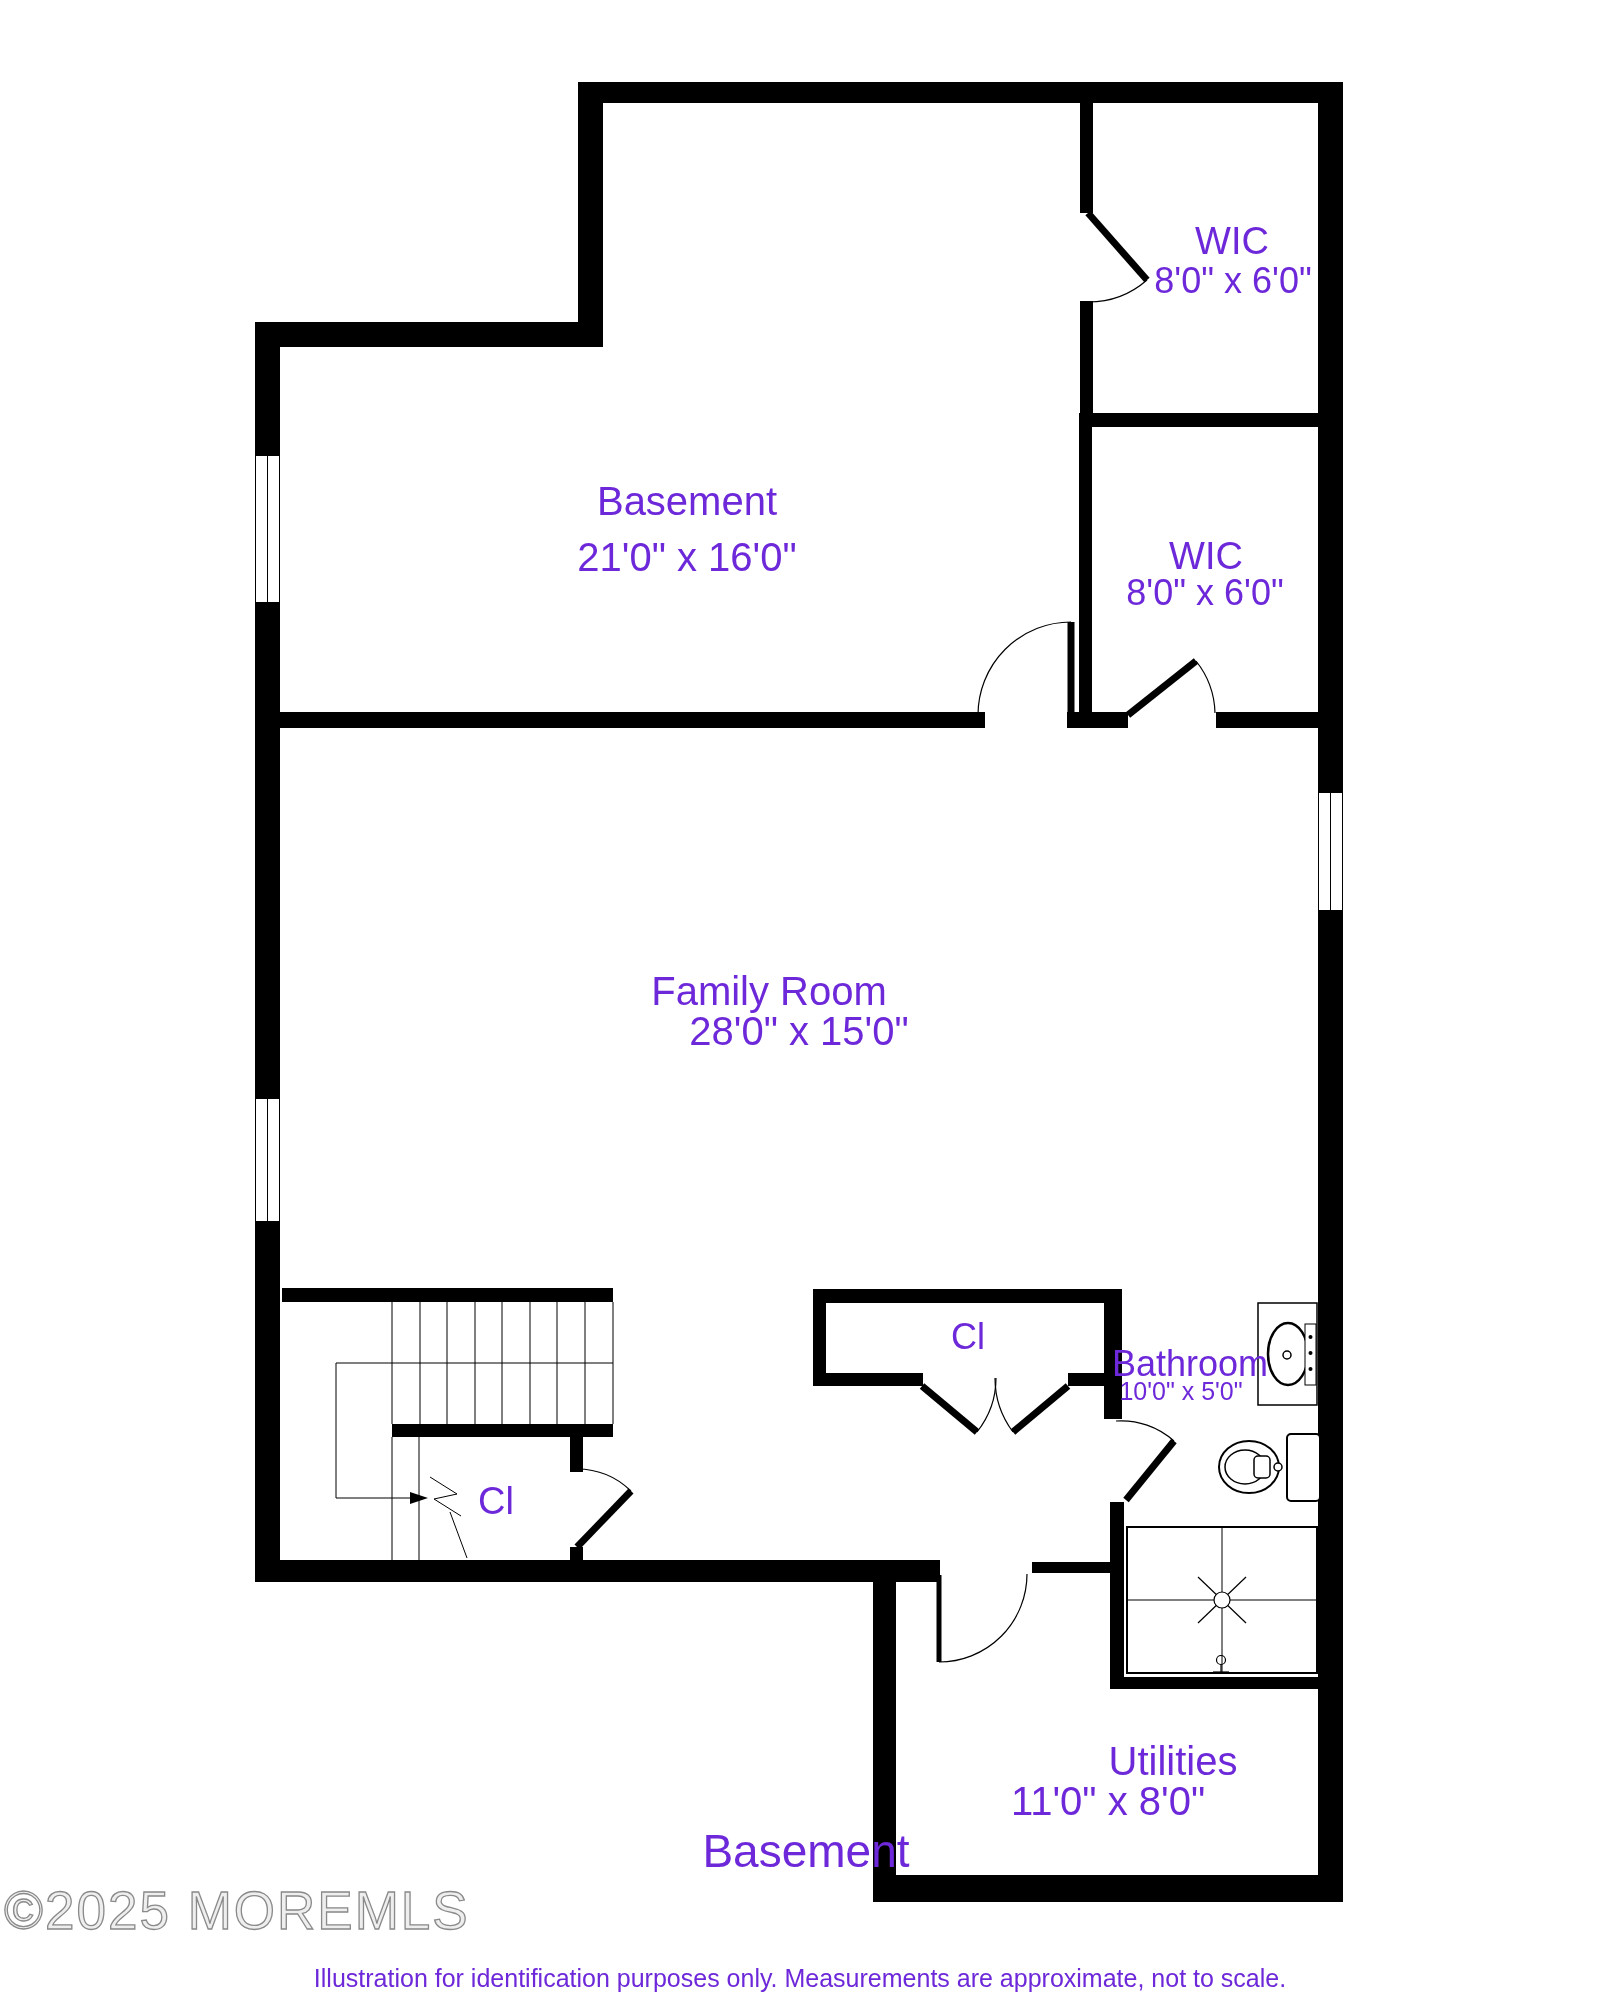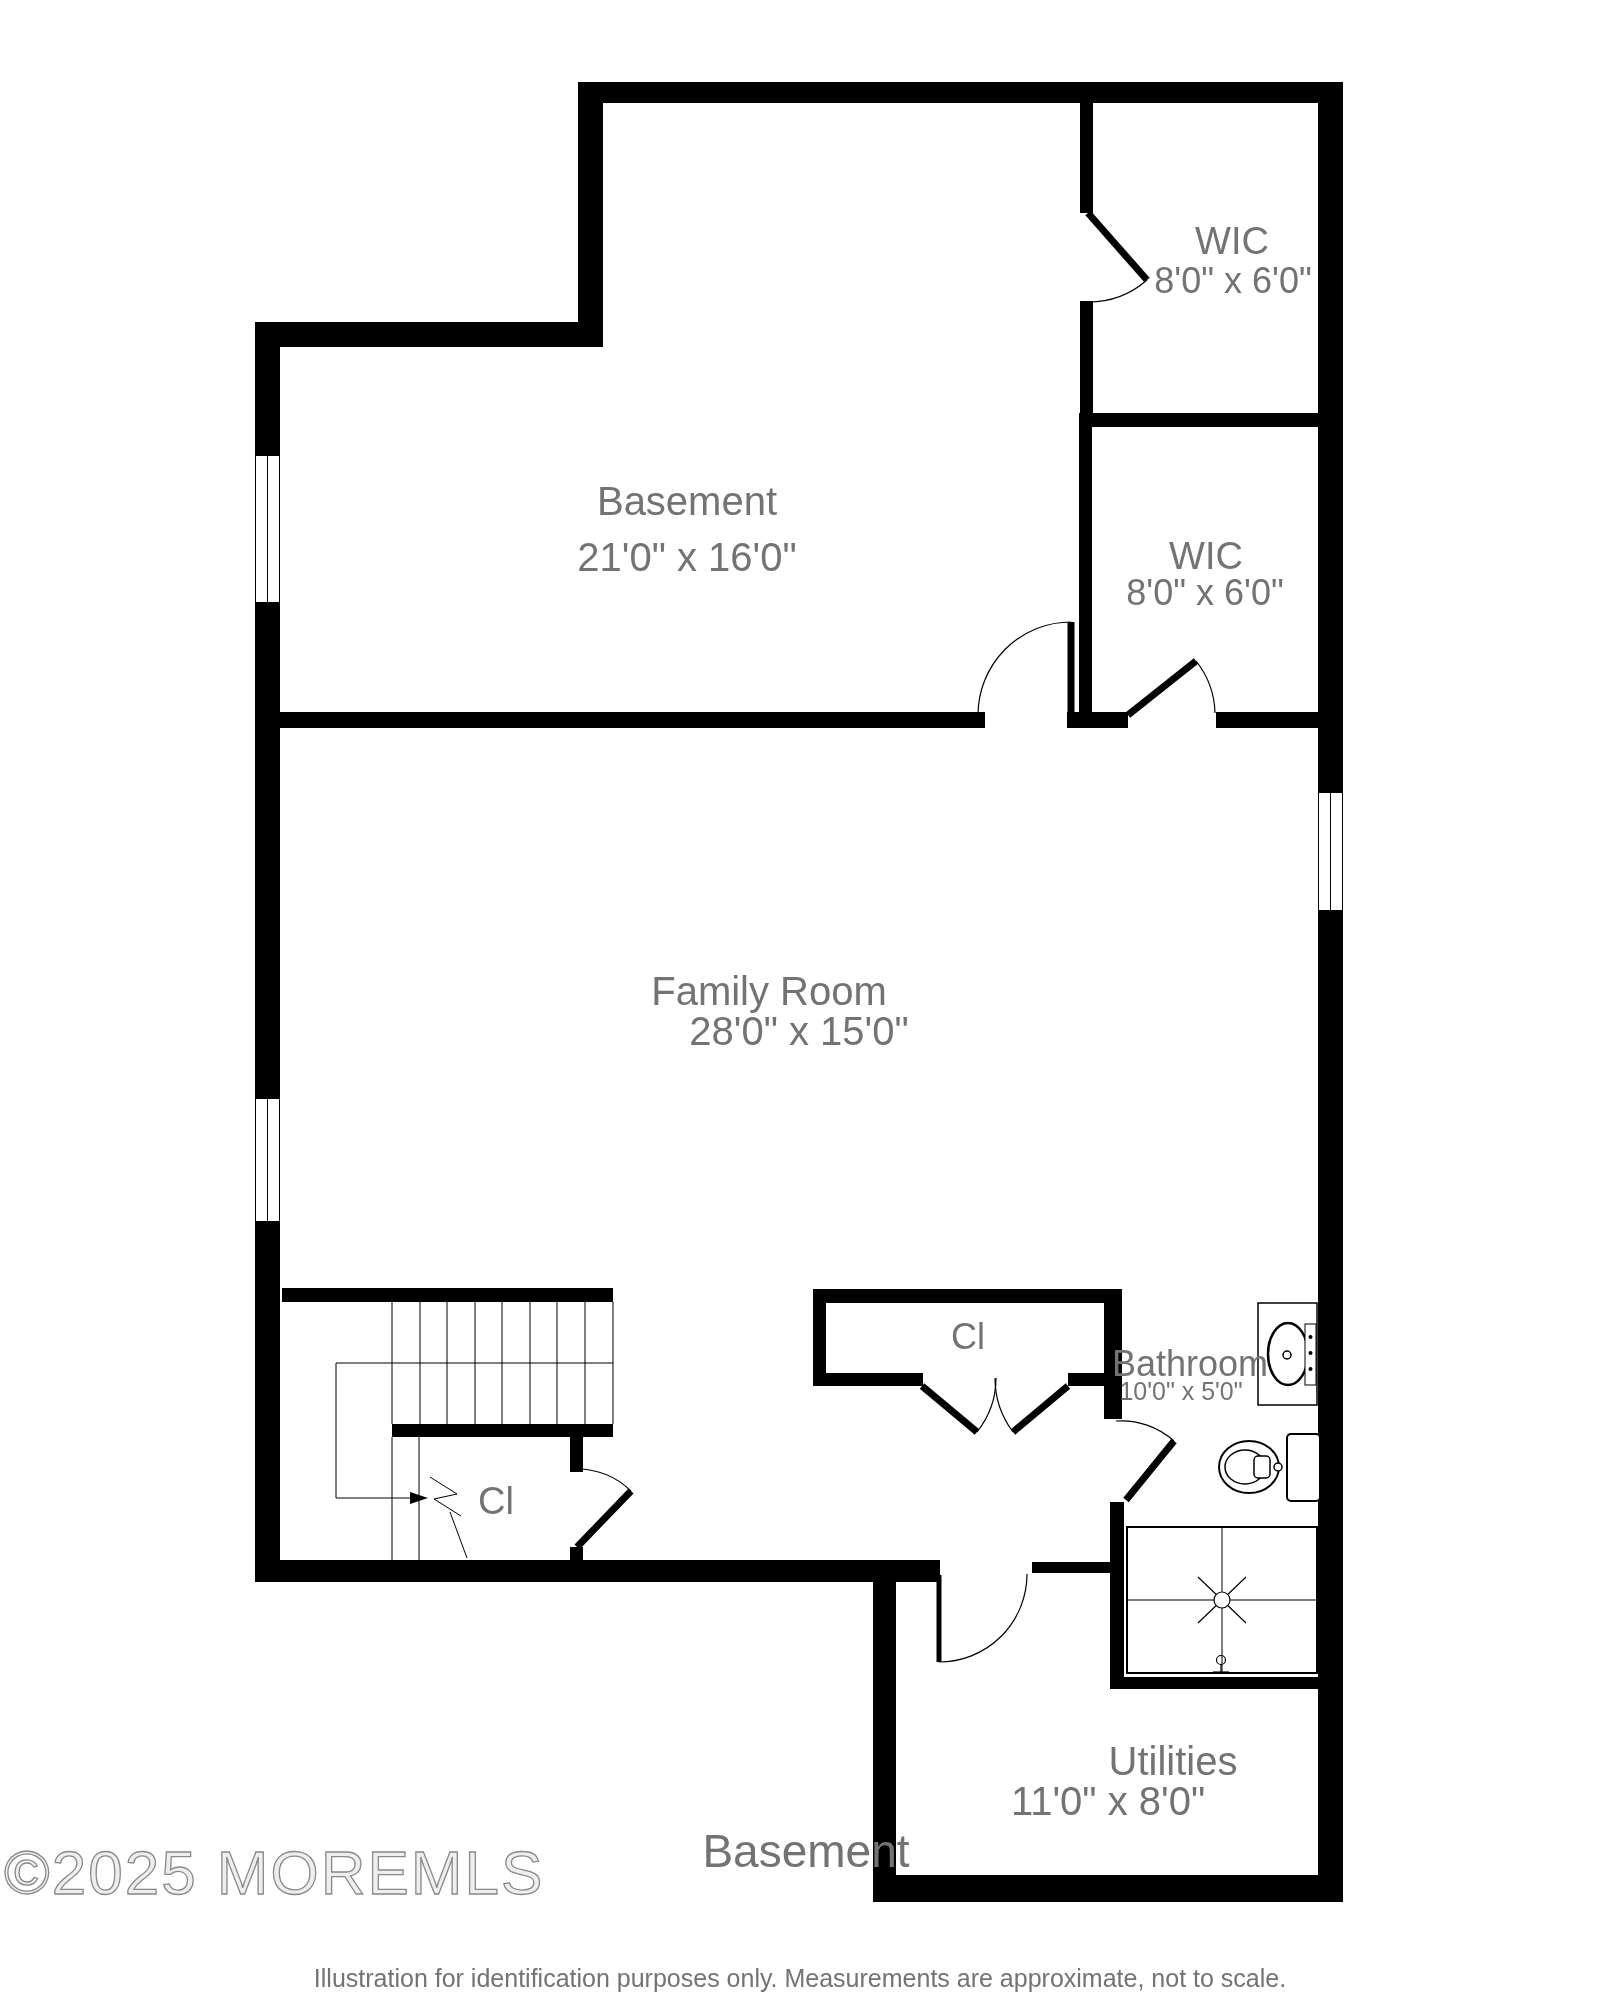--- a/index.html
+++ b/index.html
@@ -1,22 +1,22 @@
 <!DOCTYPE html>
 <html><head>
 <meta charset="utf-8">
 <style>
   html,body{margin:0;padding:0;background:#fff;}
   body{font-family:"Liberation Sans", sans-serif;}
   .plan{position:relative;width:1600px;height:1999px;background:#fff;overflow:hidden;}
   .plan svg{position:absolute;left:0;top:0;}
-  .lbl{position:absolute;transform:translate(-50%,-50%);white-space:nowrap;color:#737373;line-height:1;}
+  .lbl{position:absolute;transform:translate(-50%,-50%);white-space:nowrap;color:#6d28d9;line-height:1;}
   .watermark{
-    position:absolute;left:4px;top:1837px;
-    font-size:62px;letter-spacing:2px;
+    position:absolute;left:4px;top:1880px;
+    font-size:53px;letter-spacing:2px;
     color:#eeeeee;-webkit-text-stroke:1.3px #8a8a8a;
     white-space:nowrap;
   }
 </style>
 </head>
 <body>
 
 <div class="plan">
 
 <svg width="1600" height="1999" viewBox="0 0 1600 1999">

